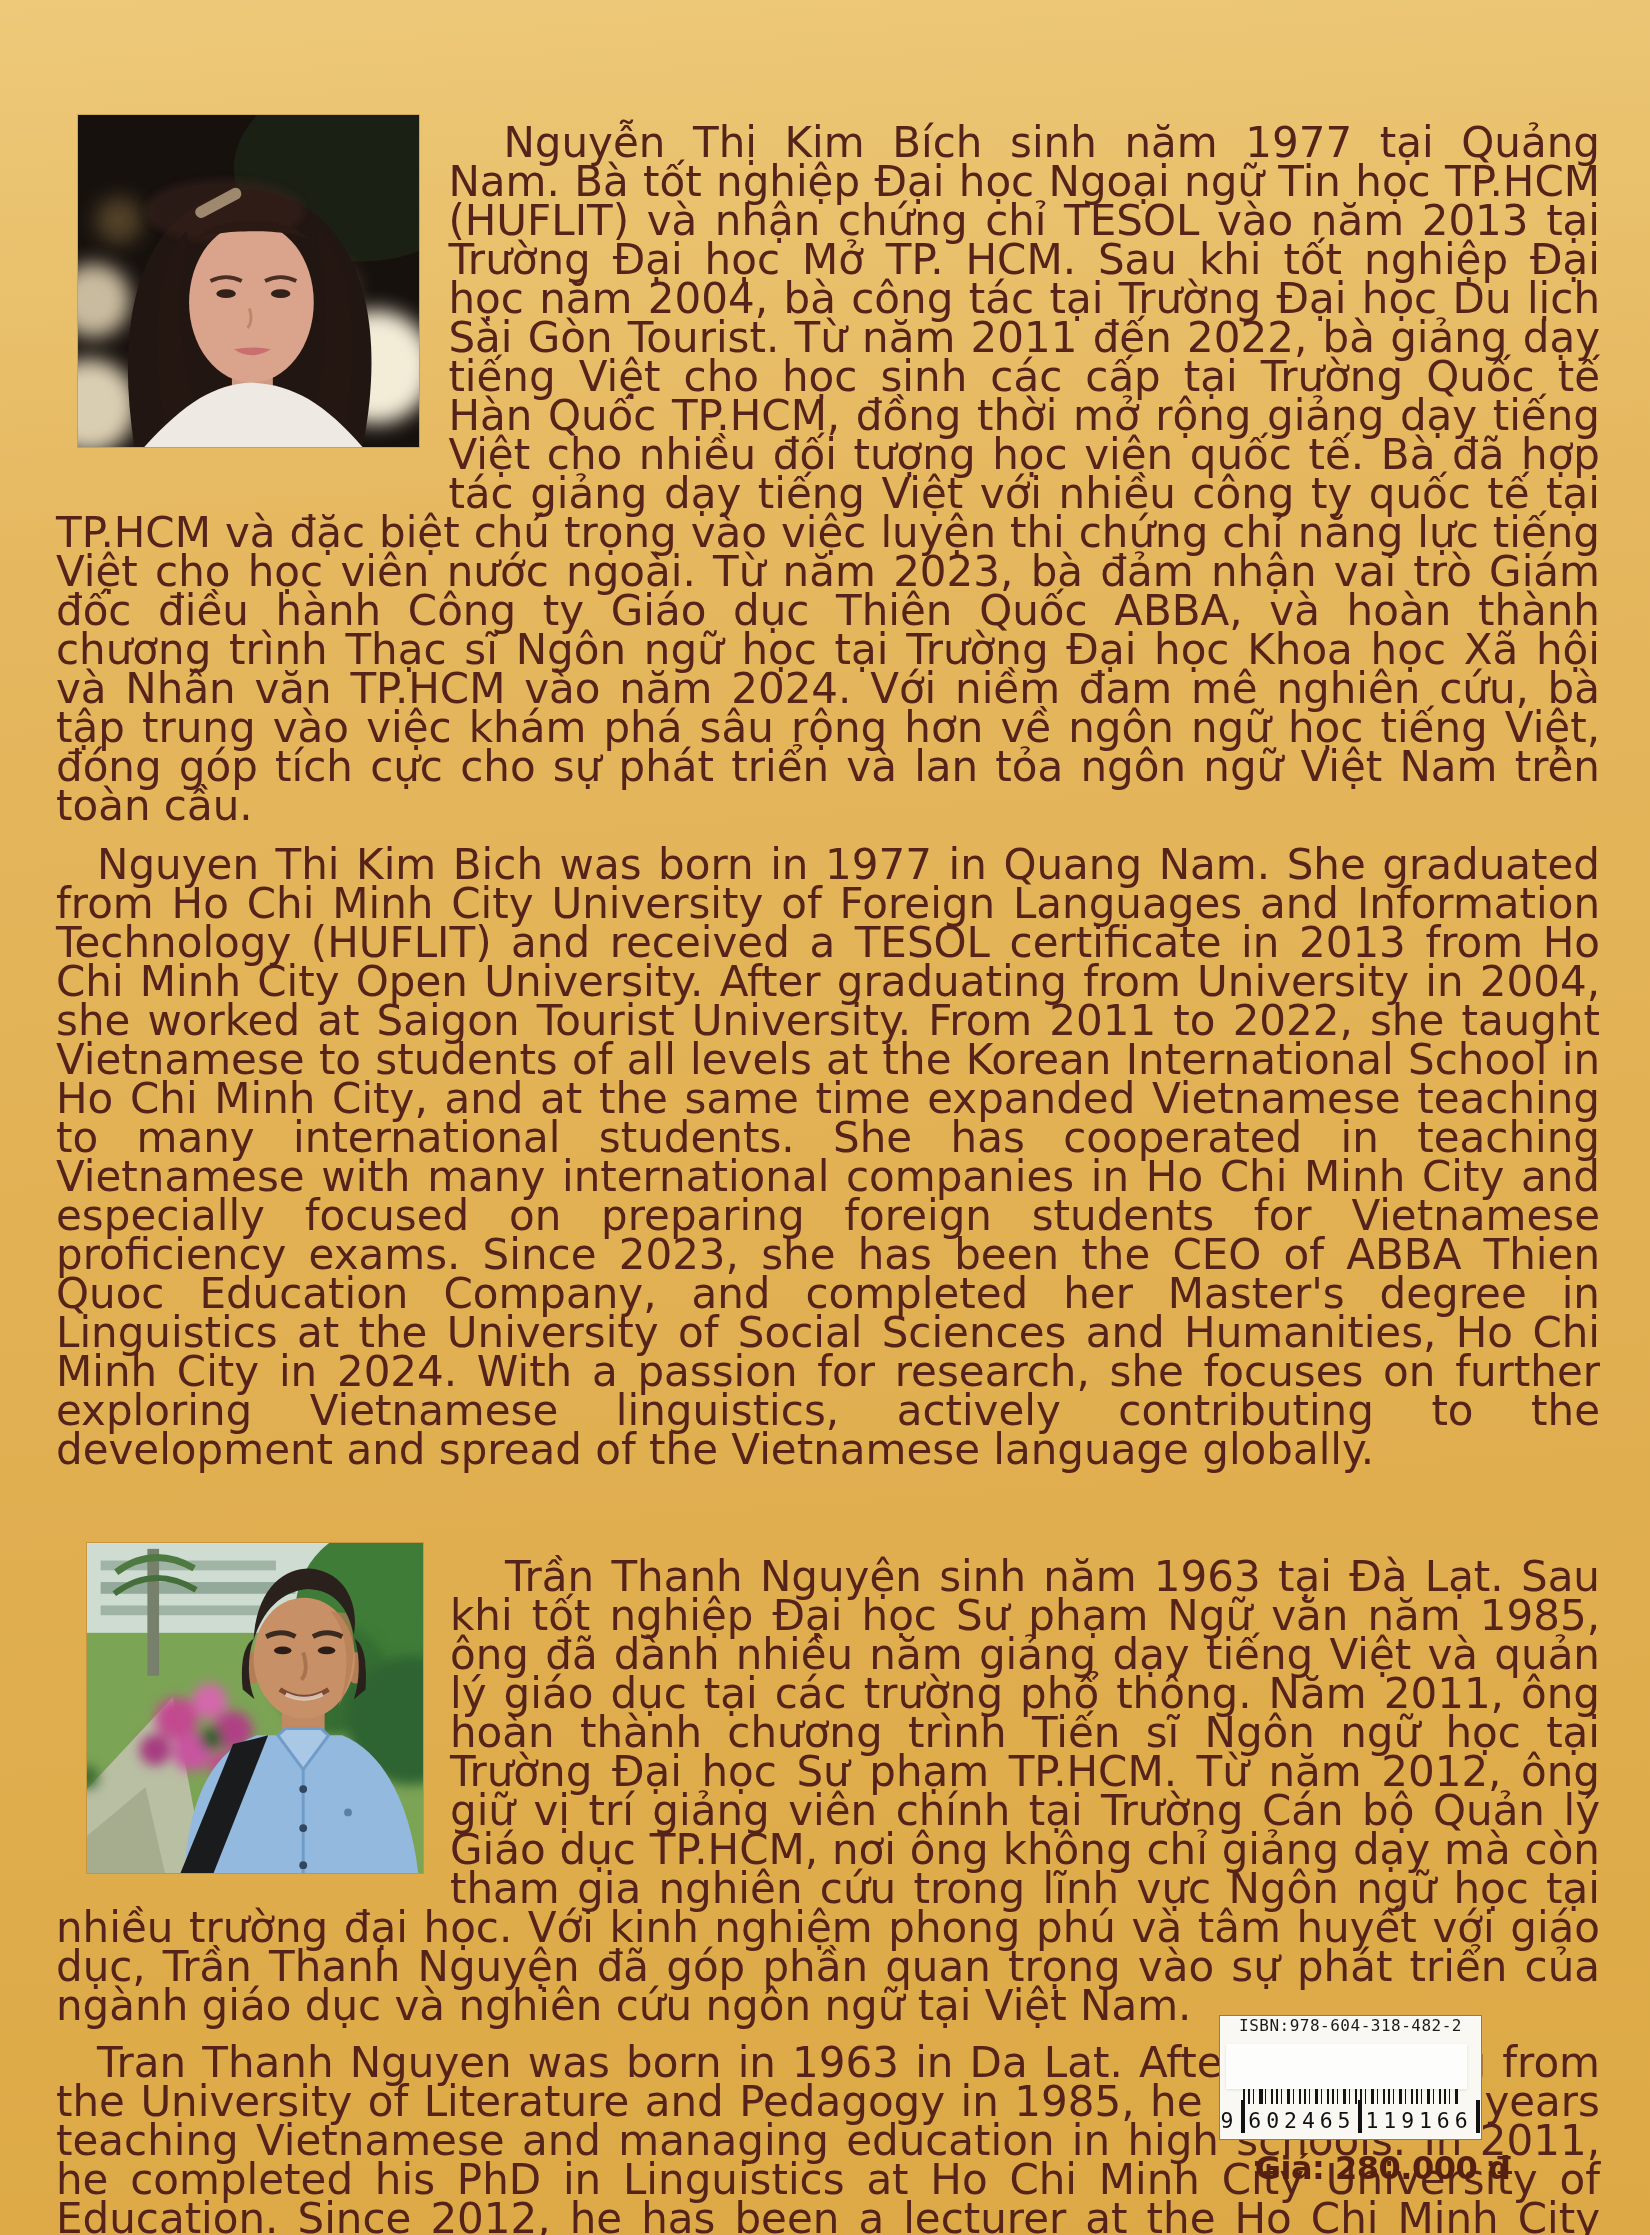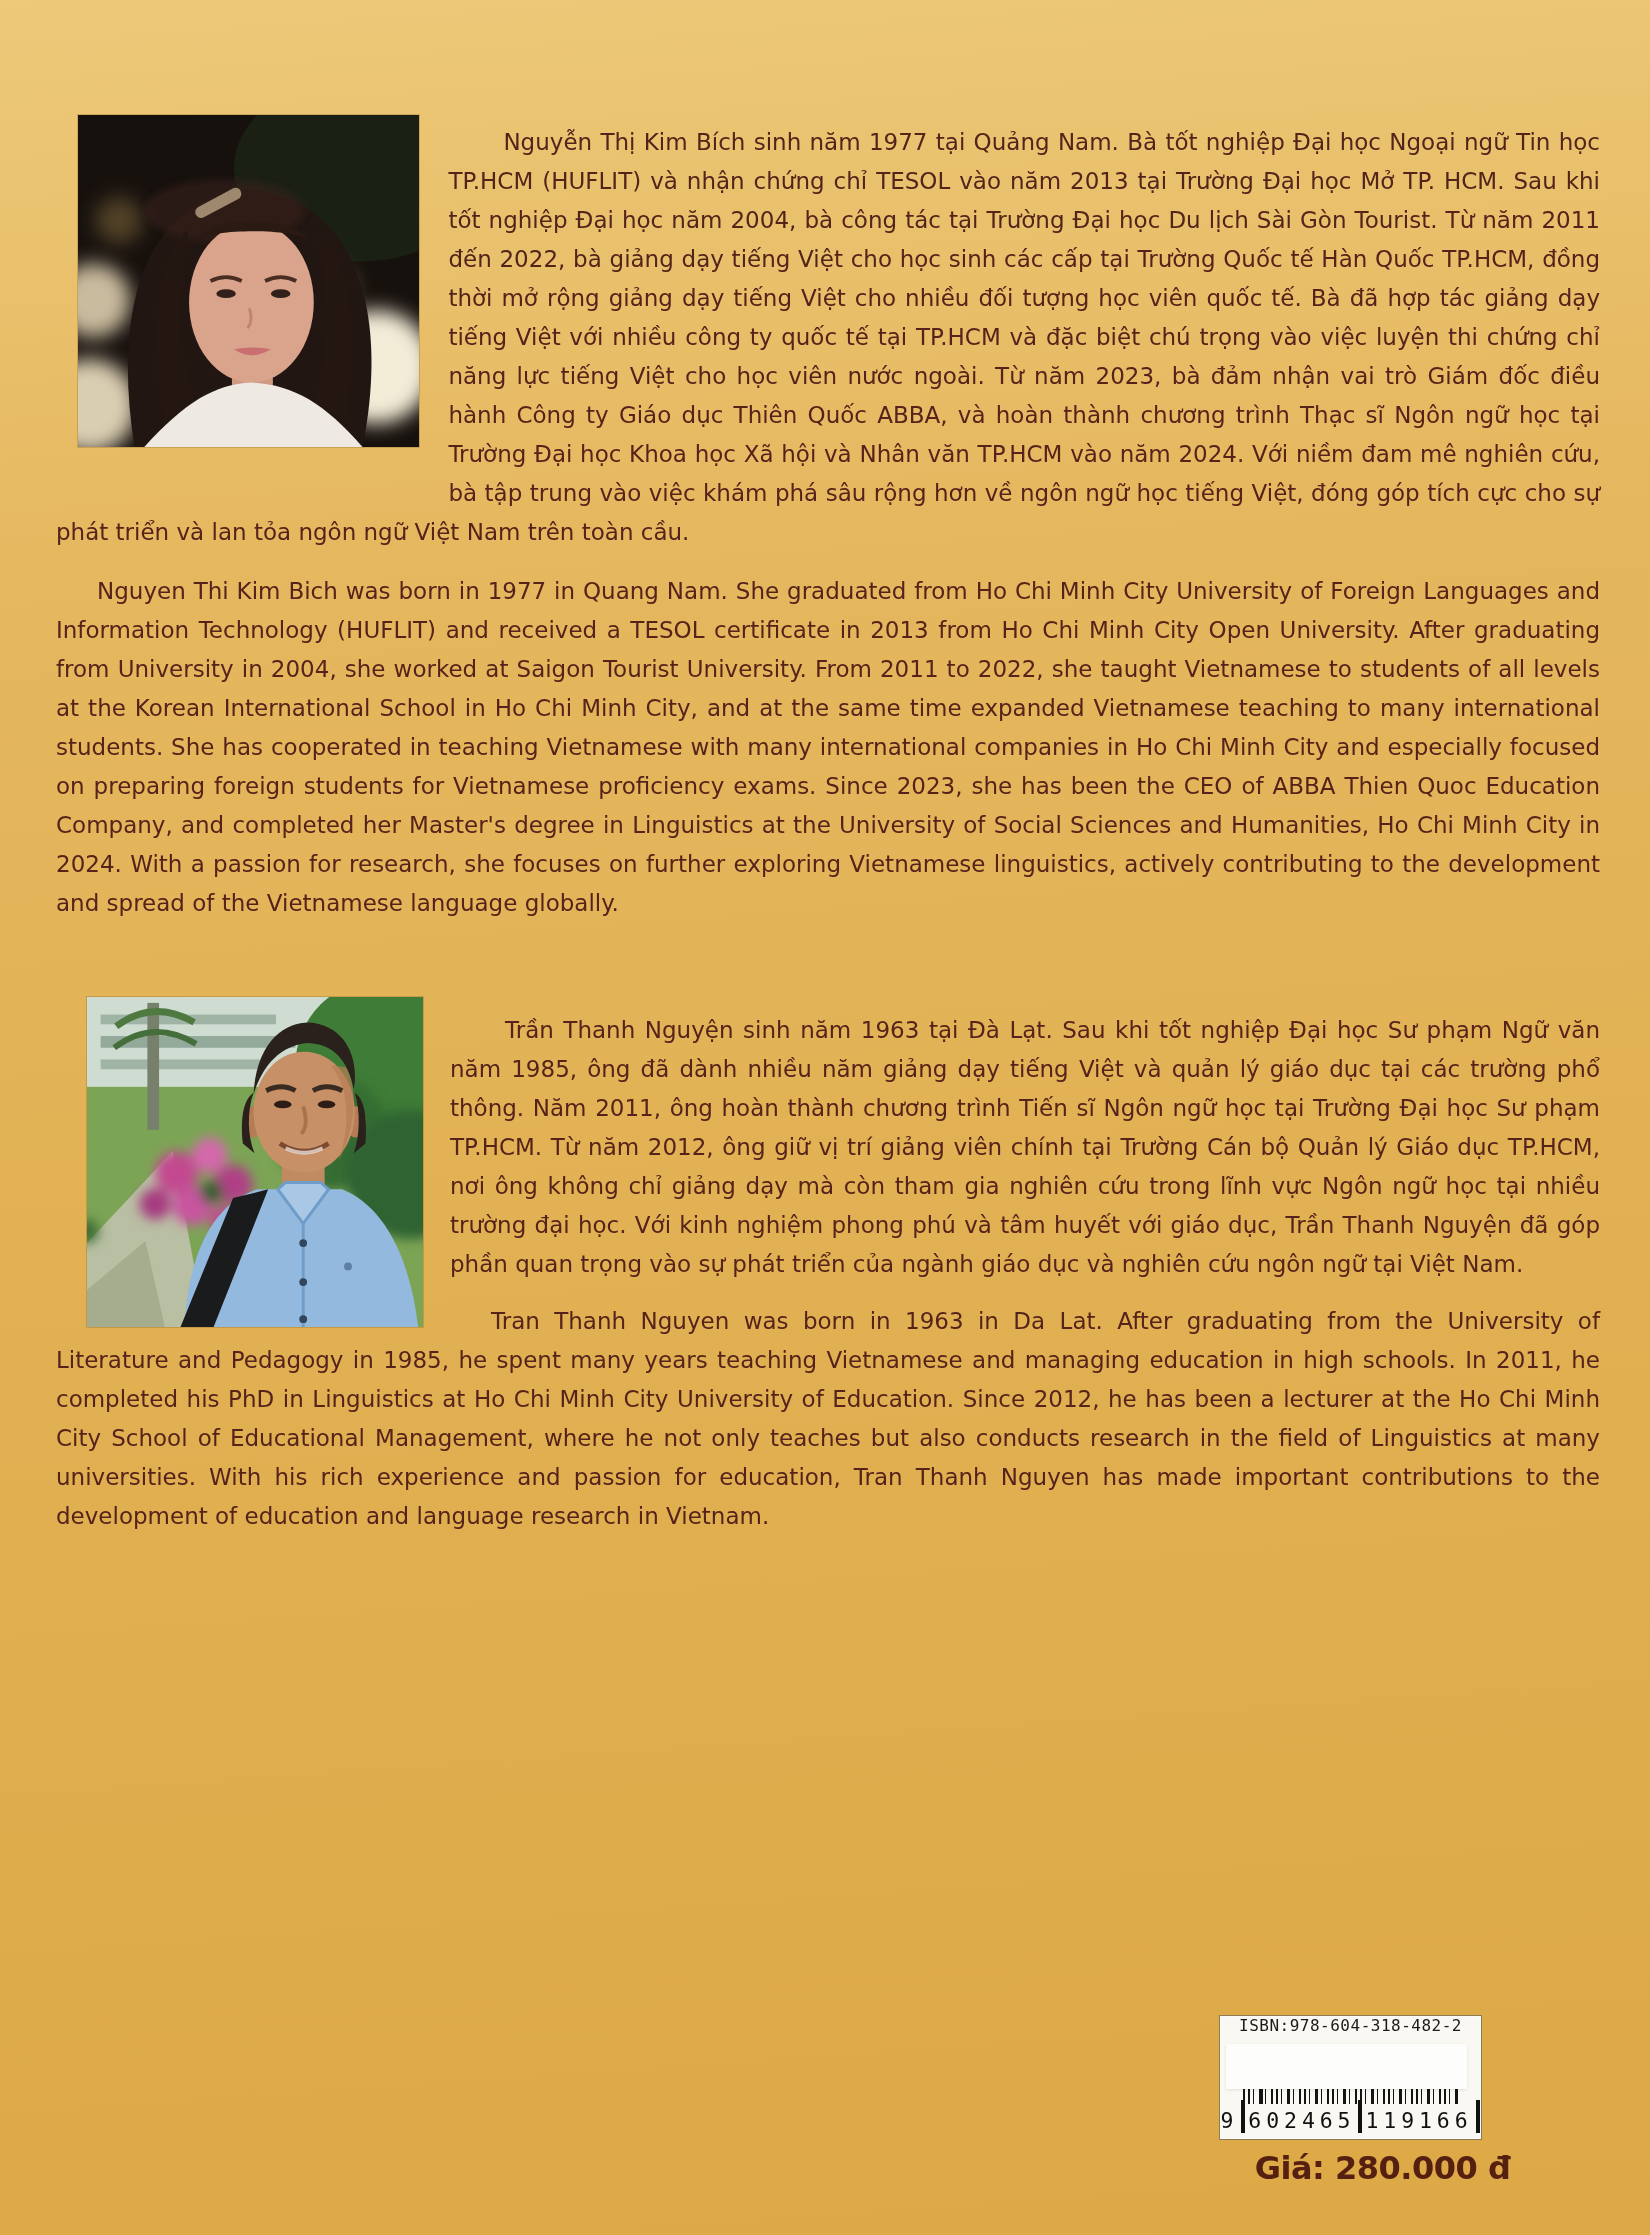--- a/index.html
+++ b/index.html
@@ -9,21 +9,21 @@
     width:1650px; height:2235px;
     background:linear-gradient(176deg, #edc979 0%, #e5b75e 26%, #e1b052 58%, #dda946 100%);
     font-family:"DejaVu Sans", sans-serif;
     color:#55231a;
     overflow:hidden;
   }
   .content {
     position:absolute; left:56px; top:123px; width:1544px;
   }
   .bio {
-    font-size:23px; line-height:39px;
+    font-size:42px; line-height:39px;
     text-align:justify; color:#55231a;
   }
   .bio.vi { text-indent:55px; }
   .bio.en { text-indent:41px; }
   .bio.en1 { margin-top:20px; }
   .section2 { margin-top:88px; }
   .bio.en2 { margin-top:18px; }
   .photo {
     float:left;
     box-shadow:0 0 0 1px rgba(120,80,20,0.25);

